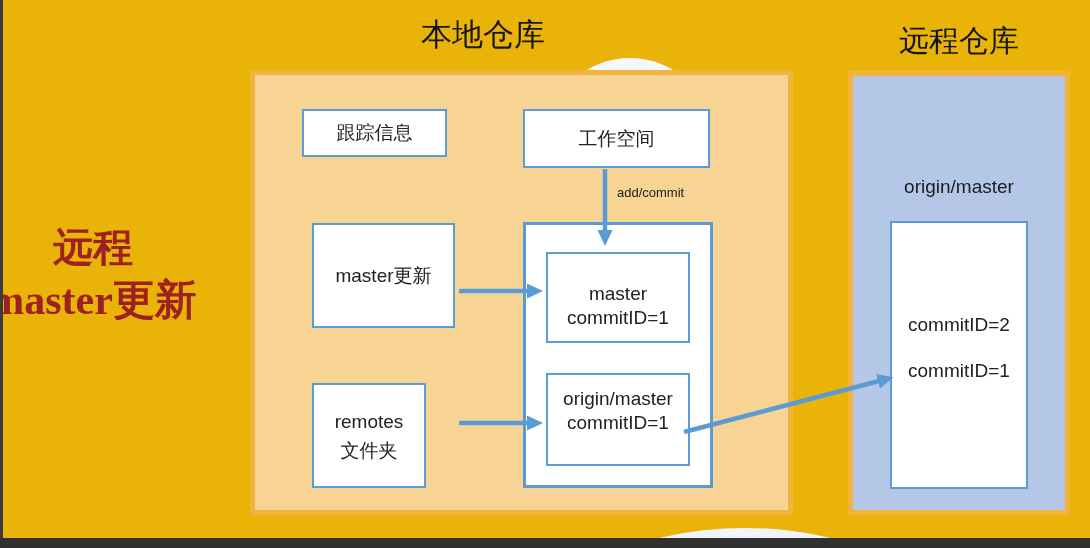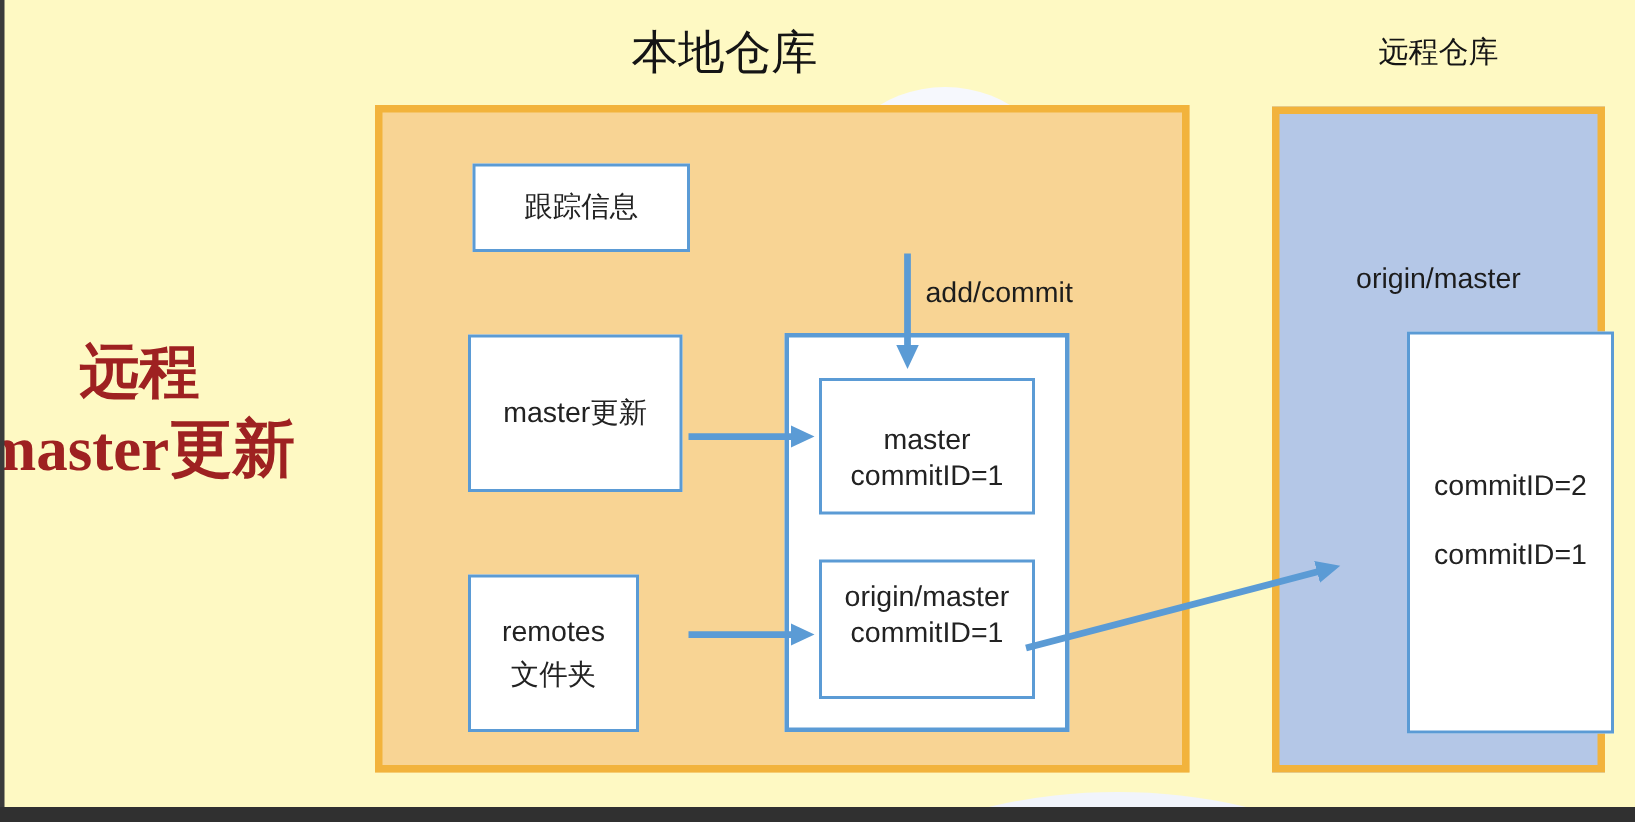--- a/index.html
+++ b/index.html
@@ -1,68 +1,68 @@
 <!DOCTYPE html>
 <html><head>
 <meta charset="utf-8">
 <style>
   html,body { margin:0; padding:0; background:#ffffff; }
   .canvas {
     position:relative; width:1090px; height:548px; overflow:hidden;
-    background:#fef9c3;
+    background:#eab308;
     font-family:"Liberation Sans","DejaVu Sans",sans-serif;
   }
   
   .bg-circle { position:absolute; border-radius:50%; z-index:0; }
   .bg-circle.top   { left:550px; top:58px;  width:160px; height:150px; background:#f6f8fd; }
   .bg-circle.bottom{ left:530px; top:528px; width:430px; height:240px; background:#f1f4fb; }
 
   
   .edge-left   { position:absolute; left:0; top:0; width:3px; height:548px; background:#3b3b3b; z-index:6; }
   .edge-bottom { position:absolute; left:0; top:538px; width:1090px; height:10px; background:#303030; z-index:6; }
 
   
   .repo { position:absolute; box-sizing:border-box; border:5px solid #F2B33C; z-index:1; }
   .repo.local  { left:250px; top:70px; width:543px; height:445px; background:#F8D494; }
   .repo.remote { left:848px; top:71px; width:222px; height:444px; background:#B4C7E7; }
 
   
   .title { position:absolute; color:#151515; text-align:center; z-index:2; }
   .title.local-title  { left:373px; top:14px; width:220px; font-size:31px; }
-  .title.remote-title { left:849px; top:21px; width:220px; font-size:20px; }
+  .title.remote-title { left:849px; top:21px; width:220px; font-size:30px; }
 
   
   .annotation {
     position:absolute; left:-12px; top:222px; width:210px; z-index:2;
     font-family:"Liberation Serif","DejaVu Serif",serif; font-weight:bold;
     color:#9E2121; text-align:center; line-height:52px;
   }
   .annotation .l1 { font-size:40px; }
   .annotation .l2 { font-size:42px; white-space:nowrap; }
 
   
   .wbox {
     position:absolute; box-sizing:border-box; background:#ffffff;
     border:2px solid #5B9BD5; z-index:2;
     display:flex; flex-direction:column; align-items:center; justify-content:center;
     font-size:19px; color:#222222; text-align:center; line-height:24px;
   }
-  .box-tracking  { left:315px; top:109px; width:145px; height:59px; }
+  .box-tracking  { left:302px; top:109px; width:145px; height:48px; }
   .box-workspace { left:523px; top:109px; width:187px; height:59px; }
   .box-head      { left:312px; top:223px; width:143px; height:105px; }
   .box-remotes   { left:312px; top:383px; width:114px; height:105px; line-height:29px; }
   .box-container { left:523px; top:222px; width:190px; height:266px; border-width:3px; z-index:2; }
   .box-master    { left:546px; top:252px; width:144px; height:91px; justify-content:flex-start; padding-top:28px; z-index:3; }
   .box-origin    { left:546px; top:373px; width:144px; height:93px; justify-content:flex-start; padding-top:12px; z-index:3; }
-  .box-remote-white { left:890px; top:221px; width:138px; height:268px; justify-content:flex-start; padding-top:90px;margin-left:48px; }
+  .box-remote-white { left:890px; top:221px; width:138px; height:268px; justify-content:flex-start; padding-top:90px; }
   .box-remote-white .commit2 { }
   .box-remote-white .commit1 { margin-top:22px; }
 
   
-  .small-label { position:absolute; z-index:3; font-size:19px; color:#1c1c1c; }
+  .small-label { position:absolute; z-index:3; font-size:13px; color:#1c1c1c; }
   .label-addcommit { left:617px; top:185px; }
   .label-remote-branch { left:859px; top:176px; width:200px; text-align:center; font-size:19px; }
 
   
   svg.arrows { position:absolute; left:0; top:0; z-index:4; pointer-events:none; }
 </style>
 </head>
 <body>
 
 <div class="canvas">
@@ -78,20 +78,23 @@
     <div class="l2">master更新</div>
   </div>
 
   <div class="repo local"></div>
   <div class="repo remote"></div>
 
   <div class="wbox box-tracking">
     <span>跟踪信息</span>
   </div>
 
+  <div class="wbox box-workspace">
+    <span>工作空间</span>
+  </div>
 
   <div class="small-label label-addcommit">add/commit</div>
 
   <div class="wbox box-head">
     <span>master更新</span>
   </div>
 
   <div class="wbox box-remotes">
     <span>remotes</span>
     <span>文件夹</span>

